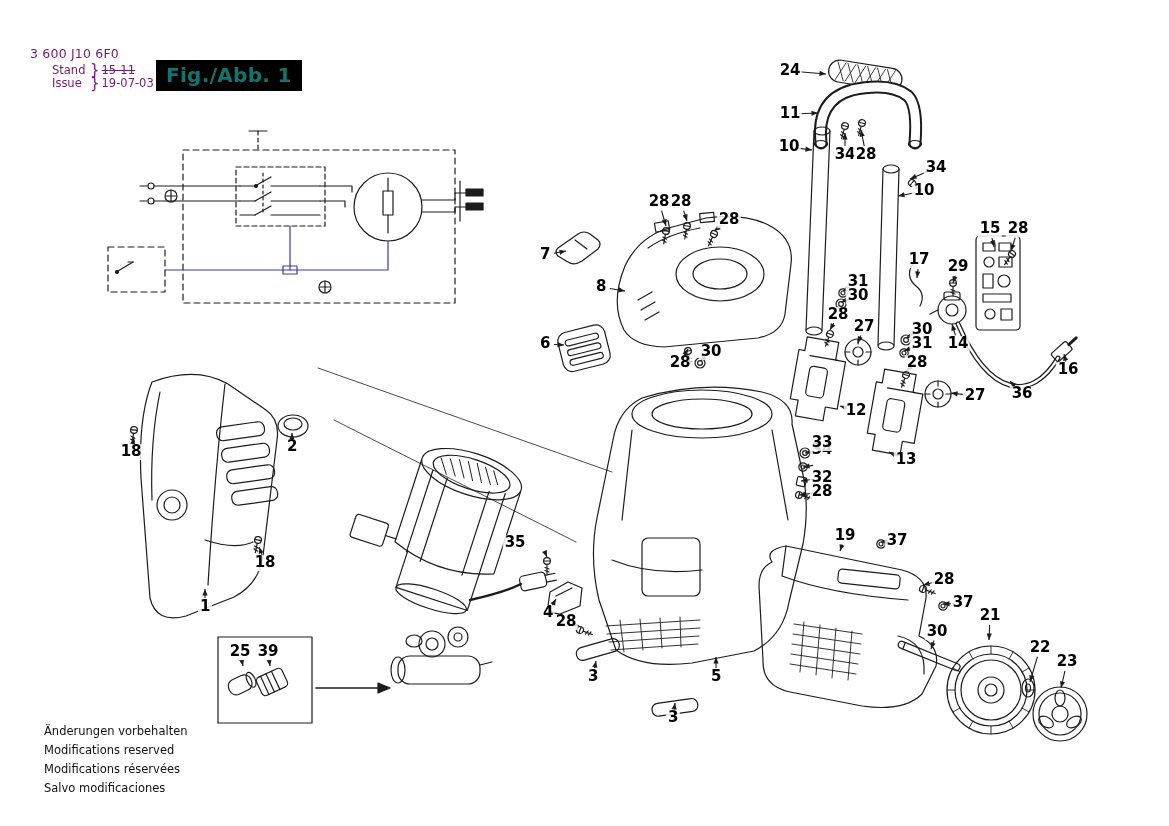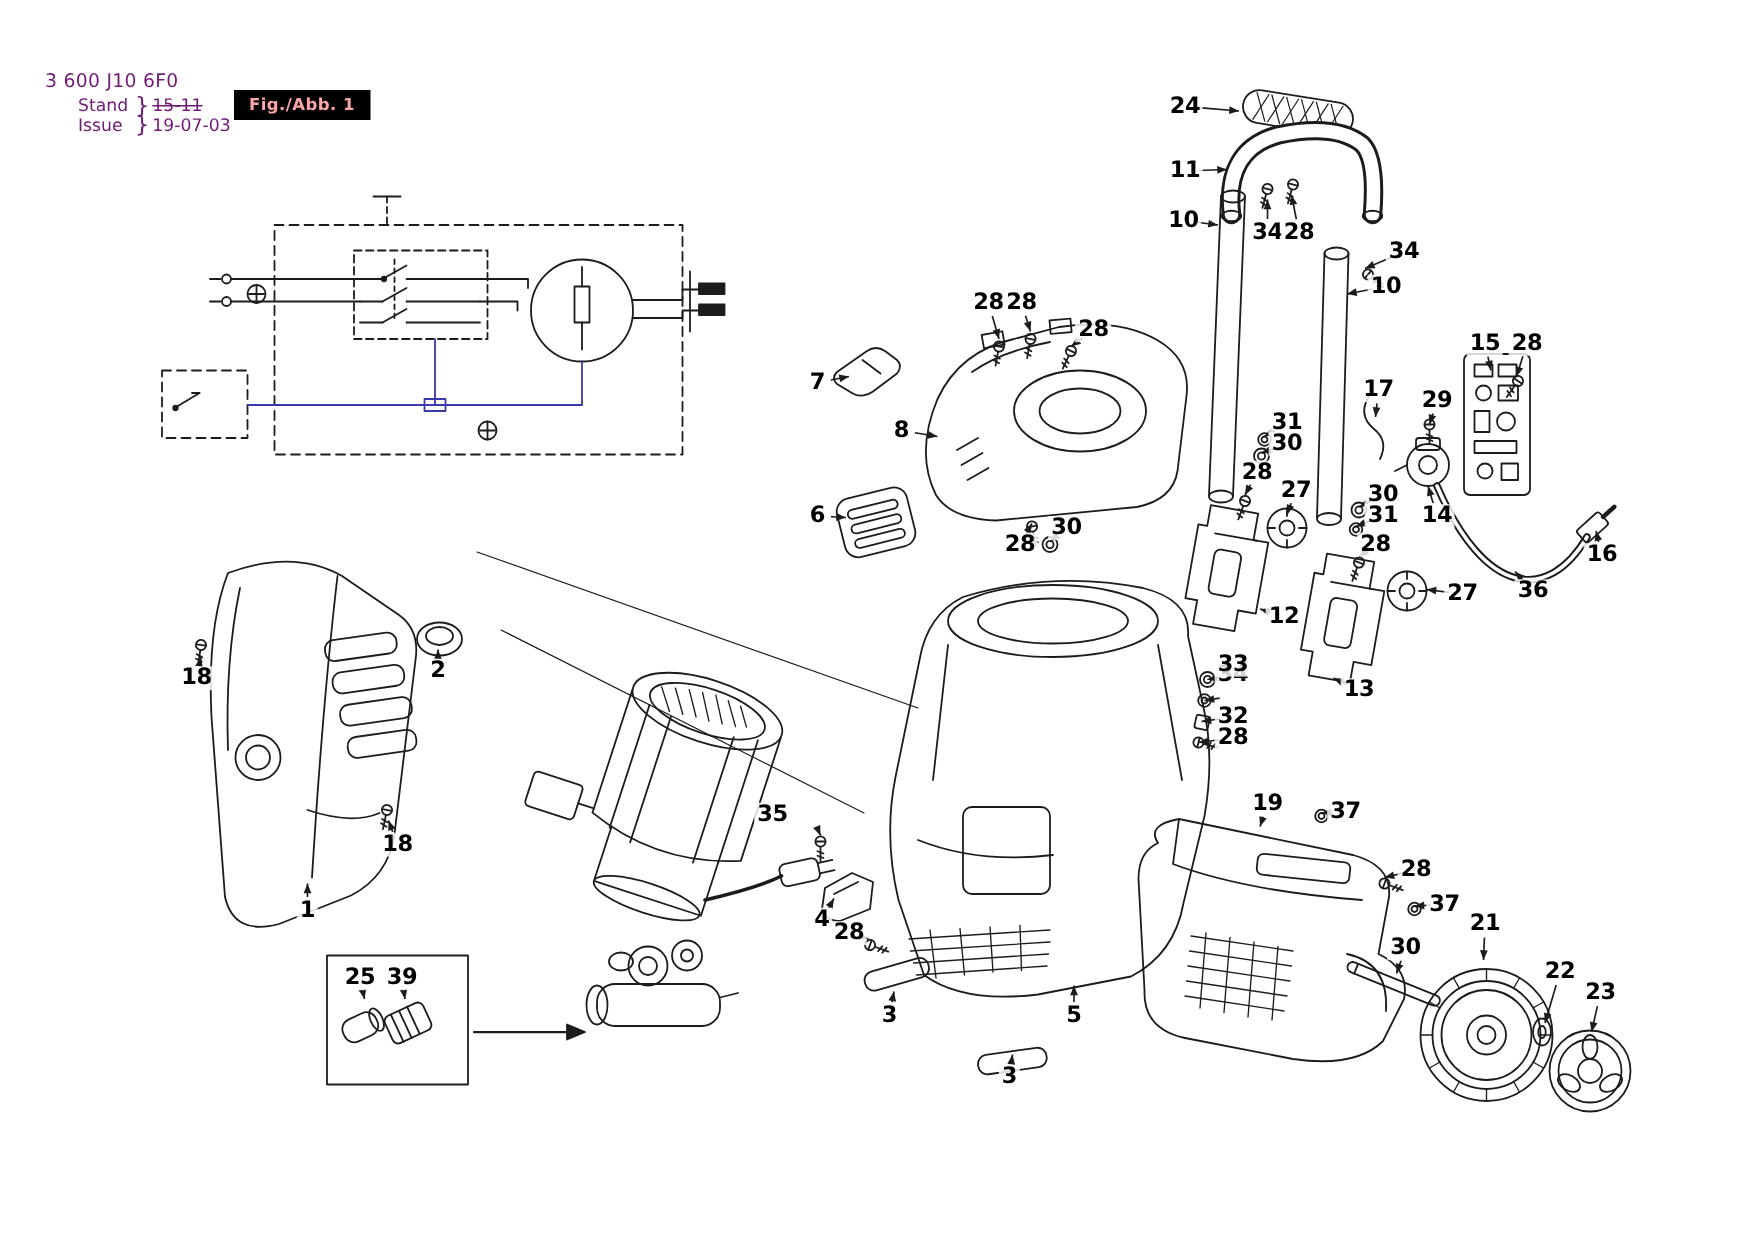--- a/index.html
+++ b/index.html
@@ -8,22 +8,22 @@
   #art,#leader-lines{position:absolute;left:0;top:0}
   #leader-lines line{stroke:#1c1c1c;stroke-width:1.1}
   .callout{position:absolute;transform:translate(-50%,-50%);font-size:15px;font-weight:700;color:#000;
            background:rgba(255,255,255,.82);padding:0 2px;line-height:1.05;letter-spacing:-.2px}
   .title-block{position:absolute;left:30px;top:46px;color:#701a75}
   .partnum{font-size:12.5px;margin-bottom:3px;letter-spacing:.2px}
   .rev-row{display:flex;align-items:center;font-size:11.5px;line-height:13px;margin-left:22px}
   .rev-label{width:36px}
   .brace{font-size:15px;margin:0 2px;font-weight:400}
   .strike{text-decoration:line-through}
-  .fig-label{position:absolute;left:156px;top:60px;background:#000;color:#fca5a5;font-weight:700;
-             font-size:11px;padding:3px 10px 4px;letter-spacing:.3px}
+  .fig-label{position:absolute;left:156px;top:60px;background:#000;color:#0f766e;font-weight:700;
+             font-size:20px;padding:3px 10px 4px;letter-spacing:.3px}
   .footer{position:absolute;left:44px;top:722px;font-size:11.5px;line-height:19px;color:#111}
 </style>
 </head>
 <body>
 
 <div id="page">
 
   <svg id="art" width="1169" height="826" viewBox="0 0 1169 826">
     <defs>
       <g id="scr">
@@ -597,14 +597,20 @@
       <span class="rev-value strike">15-11</span>
     </div>
     <div class="rev-row">
       <span class="rev-label">Issue</span>
       <span class="brace">}</span>
       <span class="rev-value">19-07-03</span>
     </div>
   </div>
   <div class="fig-label">Fig./Abb. 1</div>
 
+  <div class="footer">
+    <div>Änderungen vorbehalten</div>
+    <div>Modifications reserved</div>
+    <div>Modifications réservées</div>
+    <div>Salvo modificaciones</div>
+  </div>
 
 </div>
 
 </body></html>

